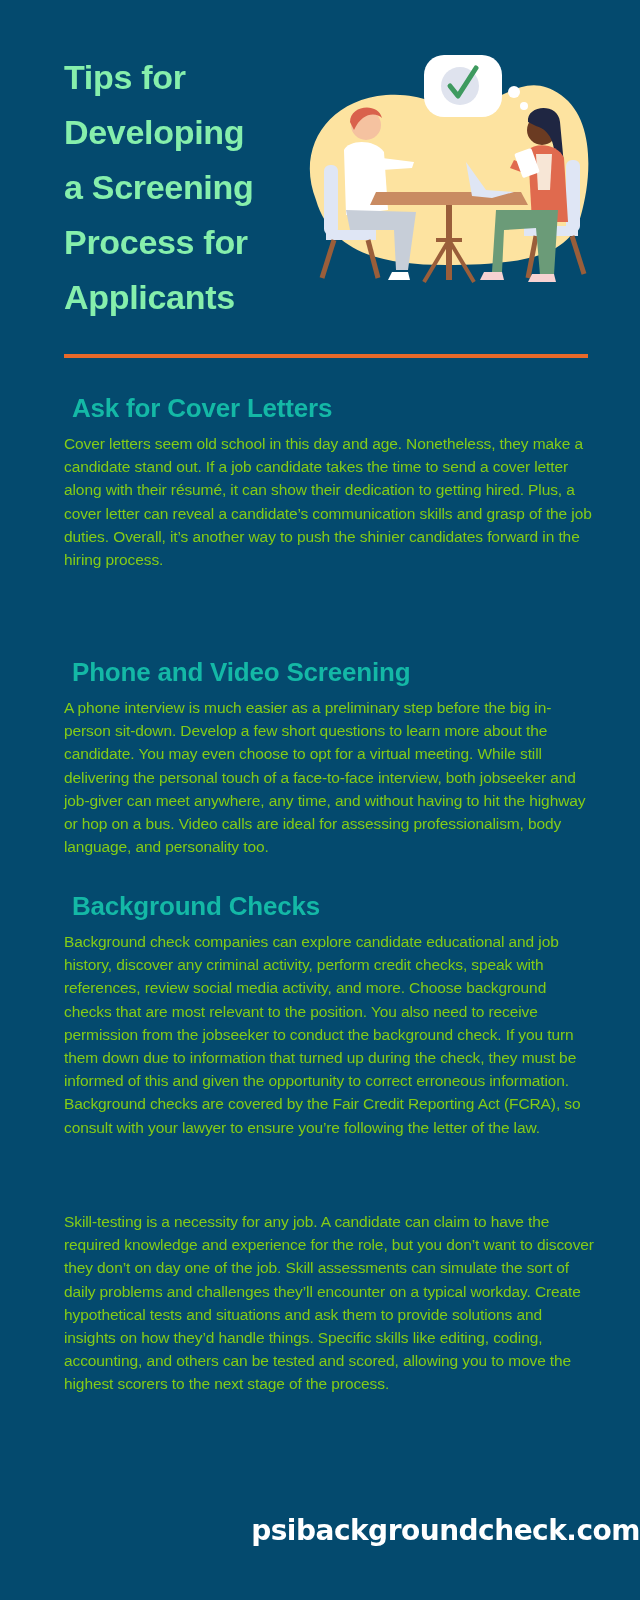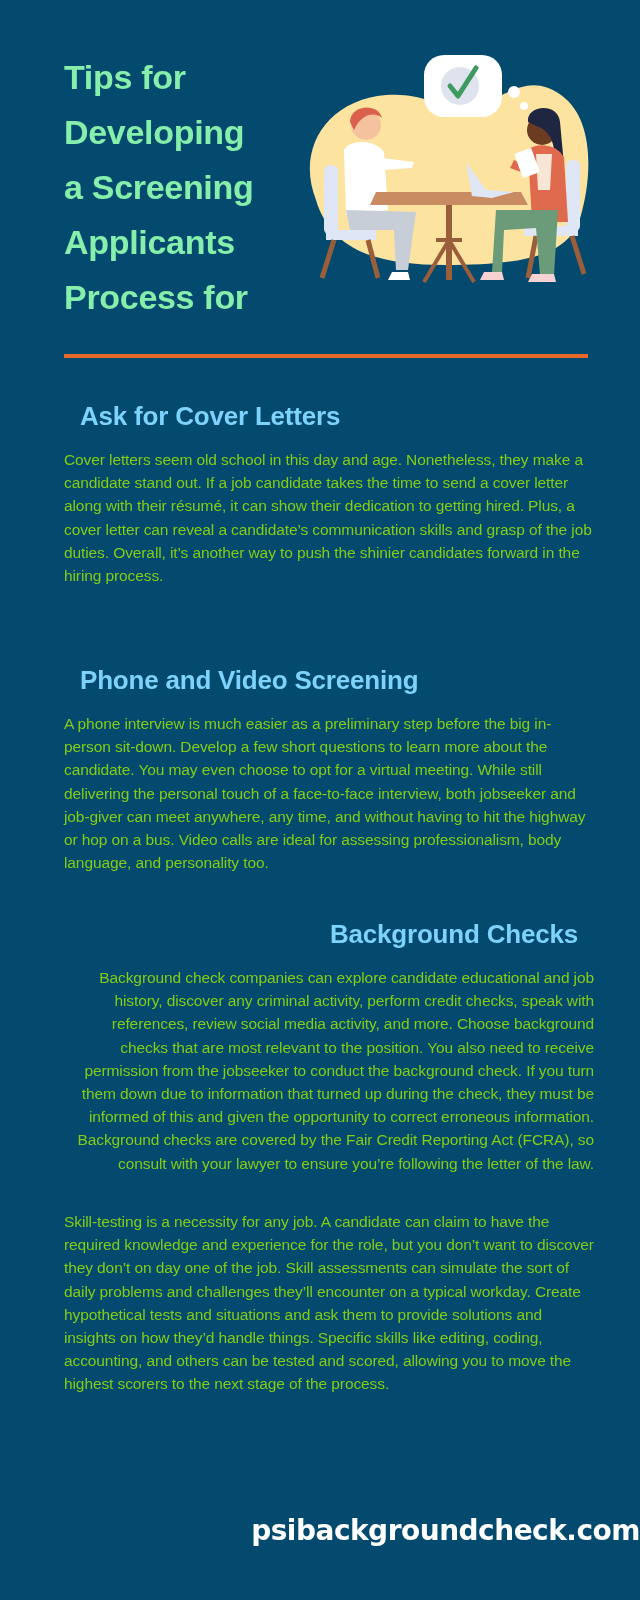--- a/index.html
+++ b/index.html
@@ -39,25 +39,25 @@
       left: 64px; top: 354px;
       width: 524px; height: 4px;
       background: #e8692a;
     }
     .section {
       position: absolute;
       left: 64px;
       width: 530px;
     }
     .section h2 {
-      margin: 16px;
+      margin: 8px;
       font-size: 26px;
       font-weight: bold;
       line-height: 32px;
-      color: #7dd3fc;
+      color: #14b8a6;
       letter-spacing: -0.2px;
     }
     .section p {
       margin: 0;
       font-size: 15.5px;
       line-height: 23.2px;
       color: #84cc16;
       letter-spacing: -0.1px;
     }
     .footer {
@@ -73,22 +73,22 @@
     }
   </style>
 </head>
 <body>
 
 <div class="hero">
   <h1 class="title">
     <span>Tips for</span>
     <span>Developing</span>
     <span>a Screening</span>
+    <span>Process for</span>
     <span>Applicants</span>
-    <span>Process for</span>
   </h1>
 
   <svg class="illustration" viewBox="0 0 300 240" xmlns="http://www.w3.org/2000/svg">
 
     <path d="M20 150 C 0 100, 30 50, 90 45 C 130 42, 140 60, 175 55 C 210 50, 230 20, 265 45 C 300 70, 295 130, 285 165 C 275 205, 230 215, 150 215 C 80 215, 35 200, 20 150 Z" fill="#fde3a0"></path>
 
     <rect x="128" y="5" width="78" height="62" rx="20" fill="#ffffff"></rect>
     <circle cx="218" cy="42" r="6" fill="#ffffff"></circle>
     <circle cx="228" cy="56" r="4" fill="#ffffff"></circle>
     <circle cx="164" cy="36" r="19" fill="#dfe3ee"></circle>
@@ -136,21 +136,21 @@
 <section class="section" style="top:384px;">
   <h2>Ask for Cover Letters</h2>
   <p>Cover letters seem old school in this day and age. Nonetheless, they make a candidate stand out. If a job candidate takes the time to send a cover letter along with their résumé, it can show their dedication to getting hired. Plus, a cover letter can reveal a candidate’s communication skills and grasp of the job duties. Overall, it’s another way to push the shinier candidates forward in the hiring process.</p>
 </section>
 
 <section class="section" style="top:648px;">
   <h2>Phone and Video Screening</h2>
   <p>A phone interview is much easier as a preliminary step before the big in-person sit-down. Develop a few short questions to learn more about the candidate. You may even choose to opt for a virtual meeting. While still delivering the personal touch of a face-to-face interview, both jobseeker and job-giver can meet anywhere, any time, and without having to hit the highway or hop on a bus. Video calls are ideal for assessing professionalism, body language, and personality too.</p>
 </section>
 
-<section class="section" style="top:902px;text-align:right;">
+<section class="section" style="top:882px;">
   <h2>Background Checks</h2>
   <p>Background check companies can explore candidate educational and job history, discover any criminal activity, perform credit checks, speak with references, review social media activity, and more. Choose background checks that are most relevant to the position. You also need to receive permission from the jobseeker to conduct the background check. If you turn them down due to information that turned up during the check, they must be informed of this and given the opportunity to correct erroneous information. Background checks are covered by the Fair Credit Reporting Act (FCRA), so consult with your lawyer to ensure you’re following the letter of the law.</p>
 </section>
 
 <section class="section" style="top:1210px;">
   <p>Skill-testing is a necessity for any job. A candidate can claim to have the required knowledge and experience for the role, but you don’t want to discover they don’t on day one of the job. Skill assessments can simulate the sort of daily problems and challenges they’ll encounter on a typical workday. Create hypothetical tests and situations and ask them to provide solutions and insights on how they’d handle things. Specific skills like editing, coding, accounting, and others can be tested and scored, allowing you to move the highest scorers to the next stage of the process.</p>
 </section>
 
 <div class="footer">psibackgroundcheck.com</div>
 

